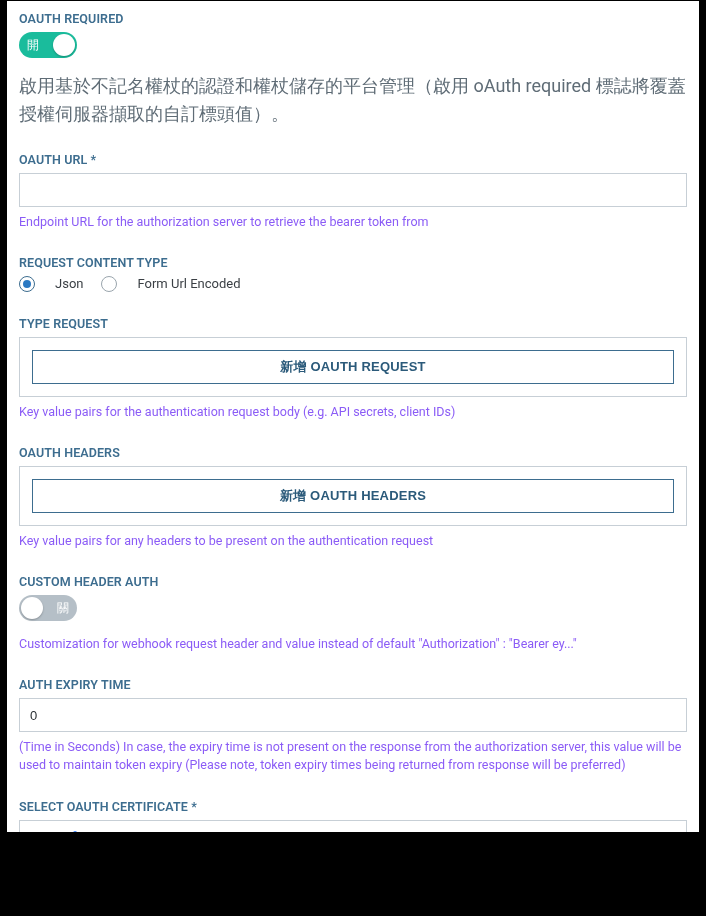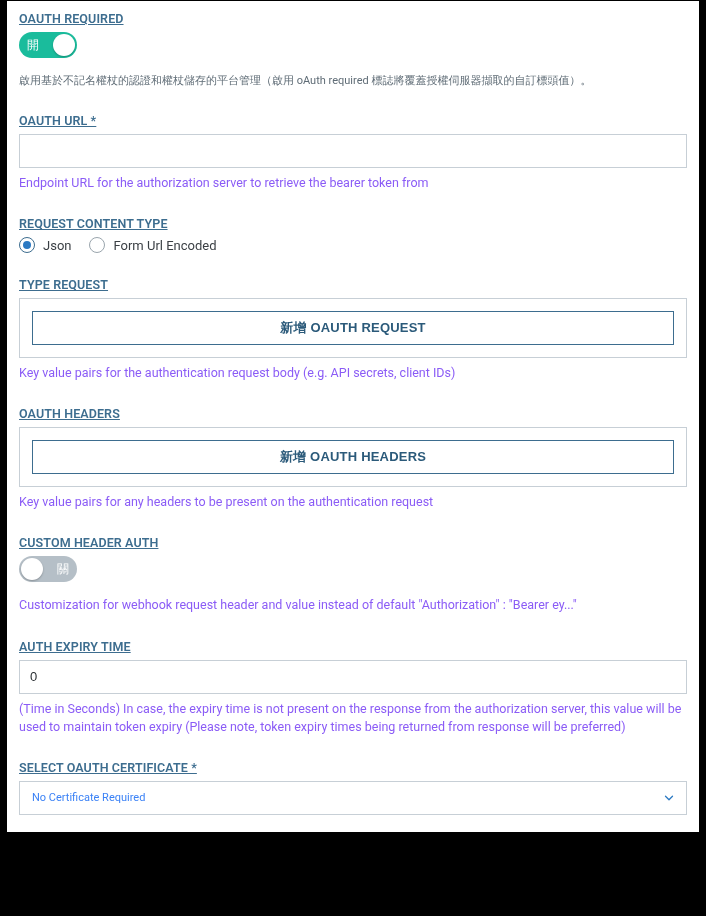--- a/index.html
+++ b/index.html
@@ -29,30 +29,29 @@
   }
   .section {
     margin-bottom: 14px;
   }
   .label {
     font-size: 12.5px;
     font-weight: 600;
     color: #3d6d8f;
     letter-spacing: 0.1px;
     margin-bottom: 6px;
-    text-decoration: underline;
   }
   .helper {
     font-size: 12.5px;
     color: #8b5cf6;
     line-height: 1.45;
     margin-top: 6px;
   }
   .helper.cjk {
-    font-size: 11px;
+    font-size: 18px;
     color: #5f6c76;
     line-height: 1.55;
   }
 
   
   .toggle {
     position: relative;
     width: 58px;
     height: 26px;
     border-radius: 14px;
@@ -99,21 +98,21 @@
   
   .radio-row {
     display: flex;
     gap: 18px;
     align-items: center;
     margin-top: 4px;
   }
   .radio {
     display: inline-flex;
     align-items: center;
-    gap: 8px;
+    gap: 20px;
     cursor: pointer;
   }
   .radio .circle {
     width: 16px;
     height: 16px;
     border: 1.5px solid #3d6d8f;
     border-radius: 50%;
     position: relative;
     display: inline-block;
   }

